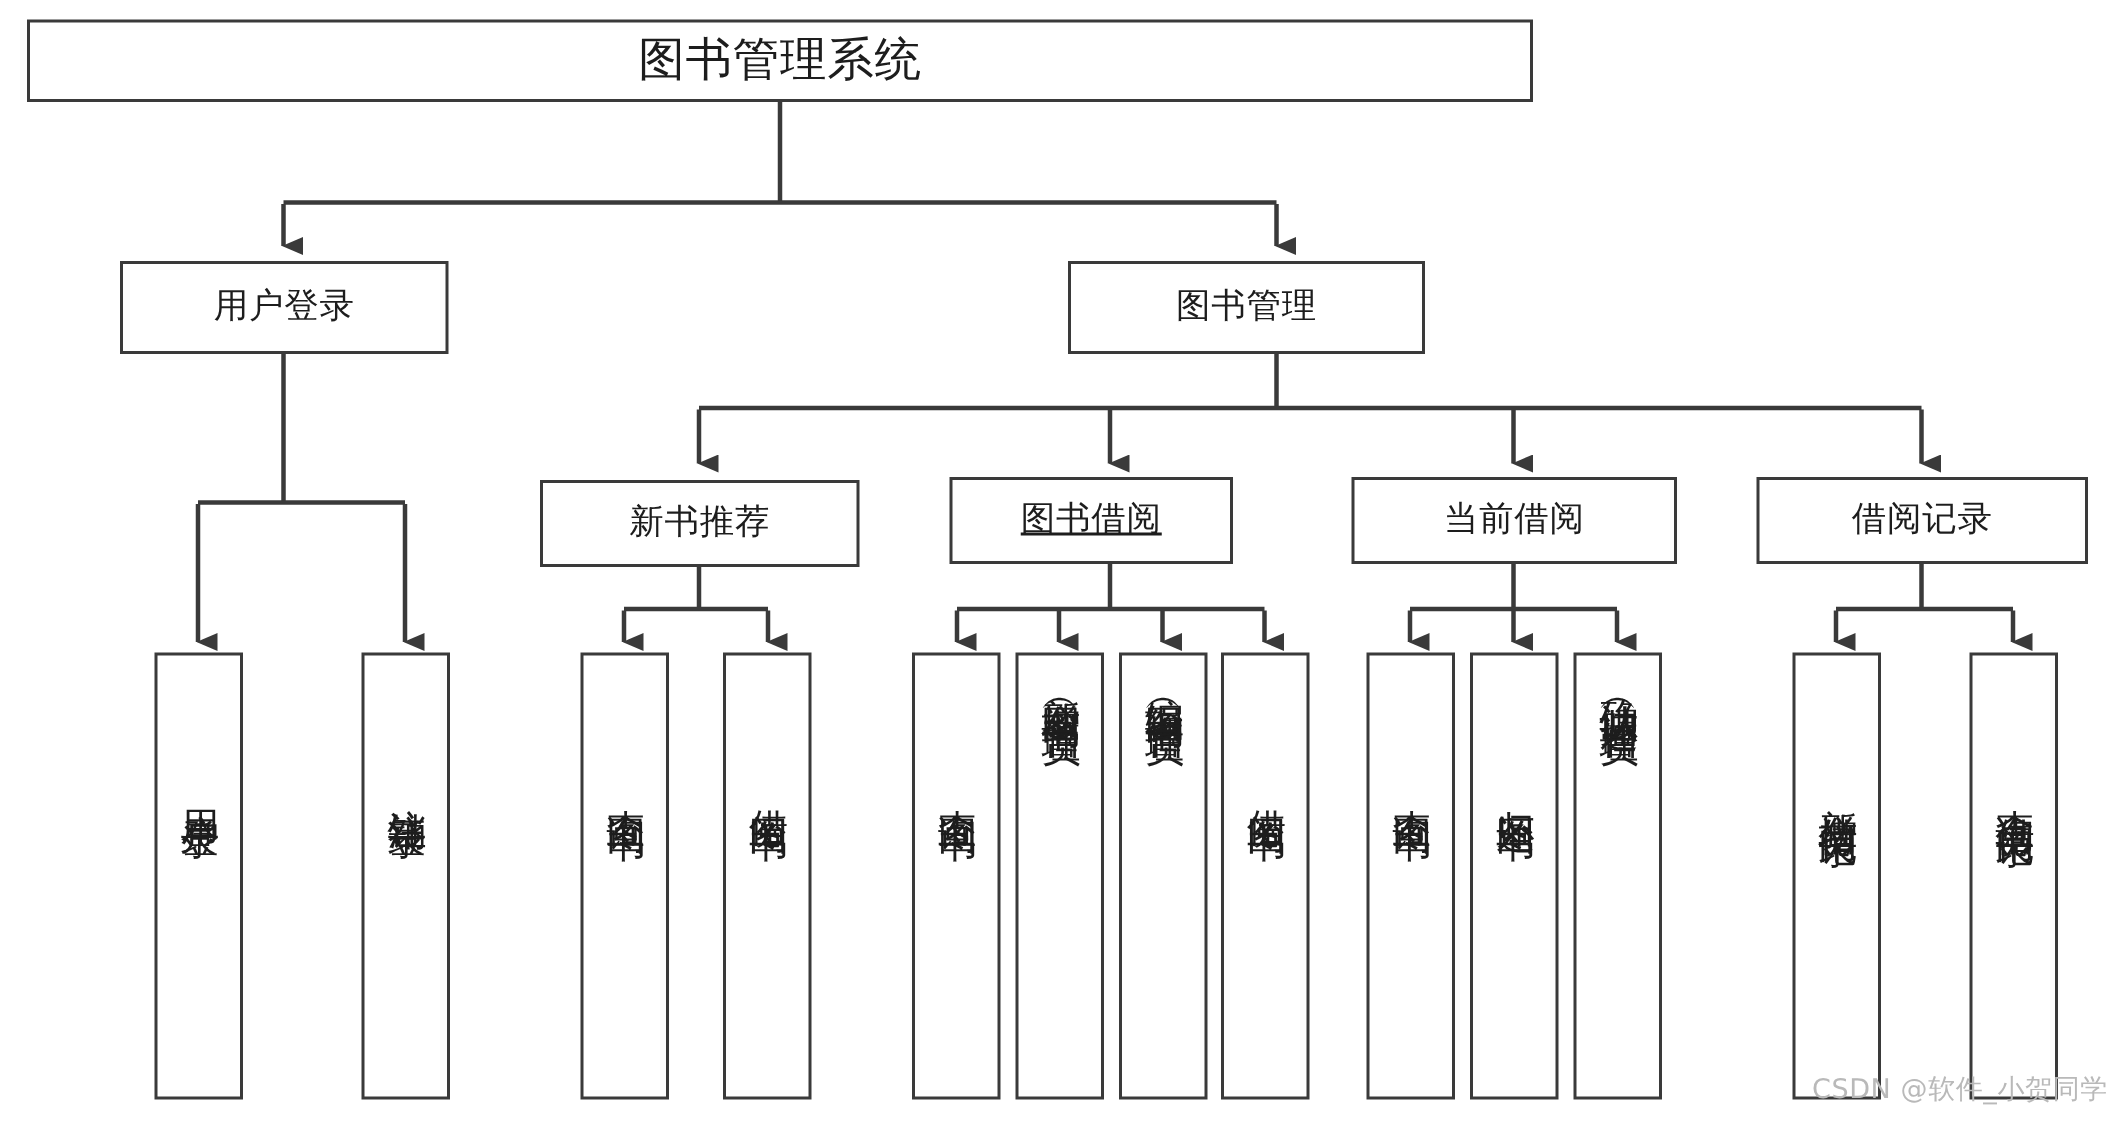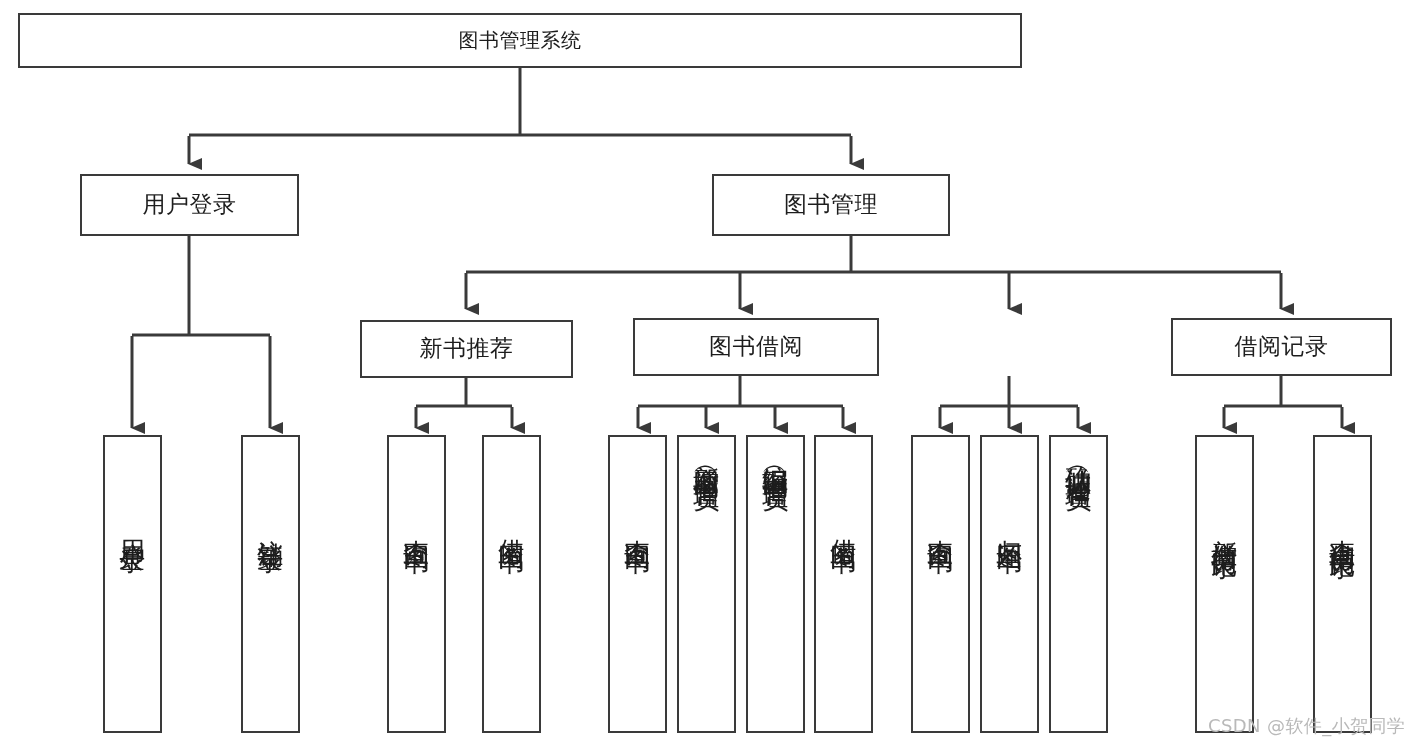--- a/index.html
+++ b/index.html
@@ -38,21 +38,21 @@
   .node .label {
     display: block;
     line-height: 1.02;
     letter-spacing: 0.5px;
   }
   
   .node.horiz .label {
     font-size: 23px;
     white-space: nowrap;
   }
-  .node.root .label { font-size: 20px; }
+  .node.root .label { font-size: 31px; }
   
   .node.vert {
     align-items: flex-start;
     padding-top: 0;
   }
   .node.vert .label {
     writing-mode: vertical-rl;
     text-orientation: upright;
     font-size: 26px;
     letter-spacing: 3px;
@@ -141,24 +141,27 @@
   </div>
 
   <div class="node horiz" style="left:712px; top:174px; width:238px; height:62px;">
     <span class="label">图书管理</span>
   </div>
 
   <div class="node horiz" style="left:360px; top:320px; width:213px; height:58px;">
     <span class="label">新书推荐</span>
   </div>
 
-  <div class="node horiz" style="left:633px; top:318px; width:246px; height:58px;">
+  <div class="node horiz" style="left:633px; top:318px; width:189px; height:58px;text-decoration:underline;">
     <span class="label">图书借阅</span>
   </div>
 
+  <div class="node horiz" style="left:901px; top:318px; width:217px; height:58px;">
+    <span class="label">当前借阅</span>
+  </div>
 
   <div class="node horiz" style="left:1171px; top:318px; width:221px; height:58px;">
     <span class="label">借阅记录</span>
   </div>
 
   <div class="node vert mid" style="left:103px; top:435px; width:59px; height:298px;">
     <span class="label">用户登录</span>
   </div>
 
   <div class="node vert mid" style="left:241px; top:435px; width:59px; height:298px;">

